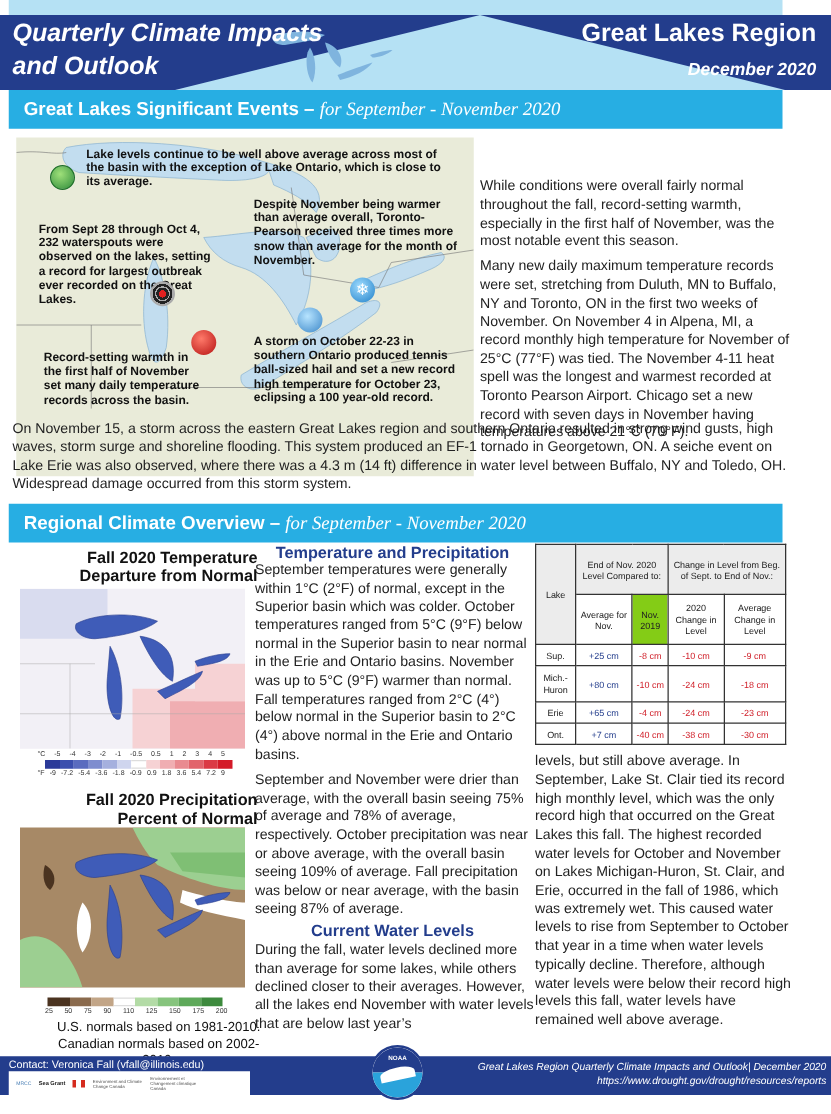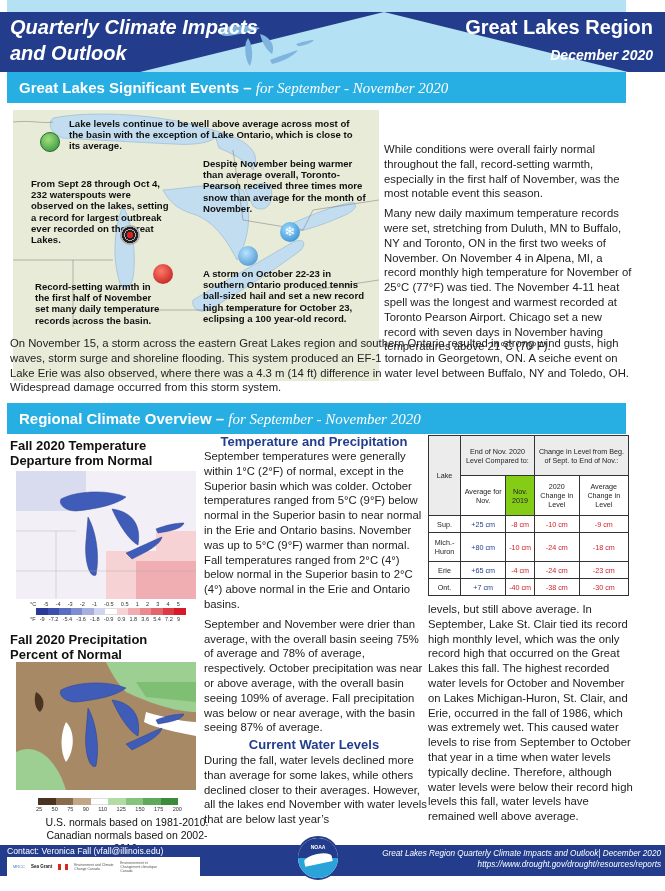--- a/index.html
+++ b/index.html
@@ -23,21 +23,21 @@
   
   .events-map { position: absolute; left: 13px; top: 110px; width: 366px; height: 271px; background: #e9ebd9; overflow: hidden; }
   .events-map svg { position: absolute; left: 0; top: 0; }
   .ev-txt { position: absolute; font-size: 9.6px; font-weight: bold; line-height: 11.2px; color: #111; }
   .ev-icon { position: absolute; width: 20px; height: 20px; border-radius: 50%; }
 
   .body-txt { position: absolute; font-size: 11.3px; line-height: 14.8px; color: #222; }
   .body-txt p { margin-bottom: 5px; }
 
   
-  .fig-title { position: absolute; font-size: 13px; font-weight: bold; text-align: left; line-height: 15px; color: #111; }
+  .fig-title { position: absolute; font-size: 13px; font-weight: bold; text-align: right; line-height: 15px; color: #111; }
   .fig-map { position: absolute; overflow: hidden; }
   .legend-row { position: absolute; font-size: 5.6px; color: #333; display: flex; }
   .legend-bar { position: absolute; height: 7px; display: flex; }
   .legend-bar span { flex: 1; height: 100%; }
   .normals { position: absolute; left: 0; width: 215px; font-size: 10.5px; text-align: center; line-height: 13px; color: #111; }
 
   .sub-head { position: absolute; font-size: 13px; font-weight: bold; color: #233d8c; text-align: center; }
 
   table.lvl { position: absolute; left: 428px; top: 435px; width: 201px; border-collapse: collapse; font-size: 7.2px; text-align: center; color: #222; }
   table.lvl td, table.lvl th { border: 1px solid #333; font-weight: normal; padding: 1px; }

